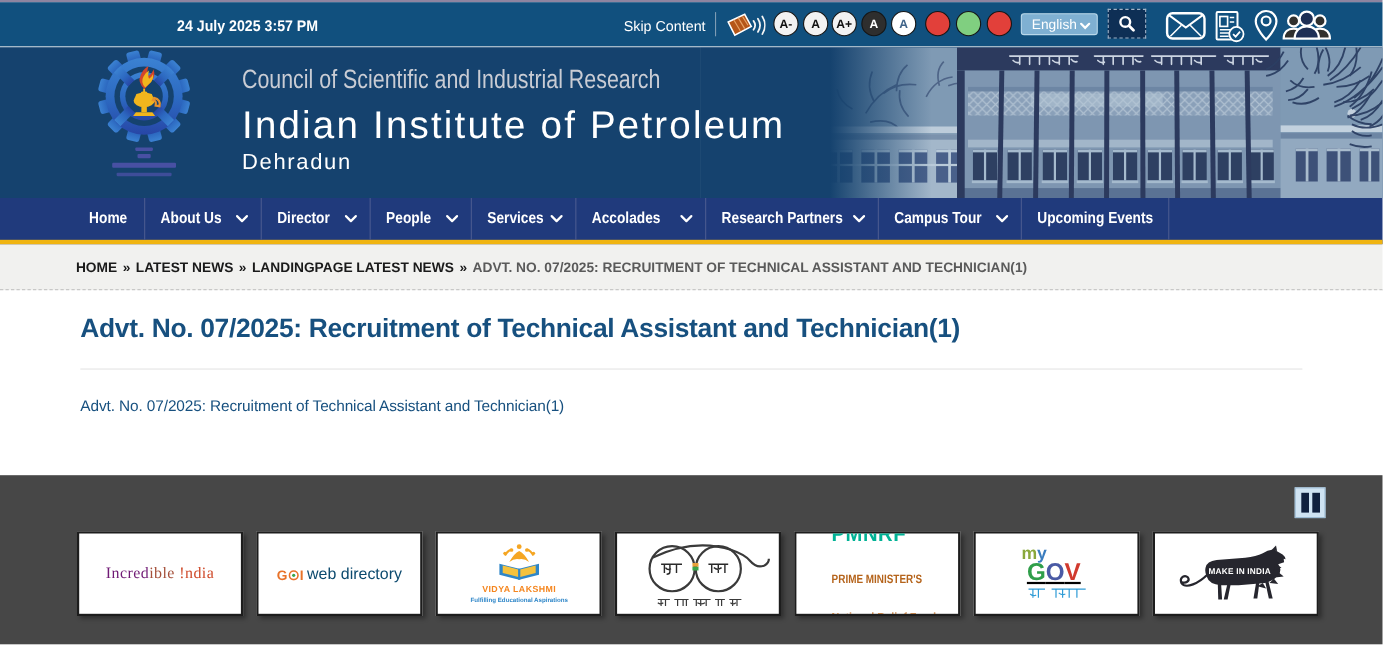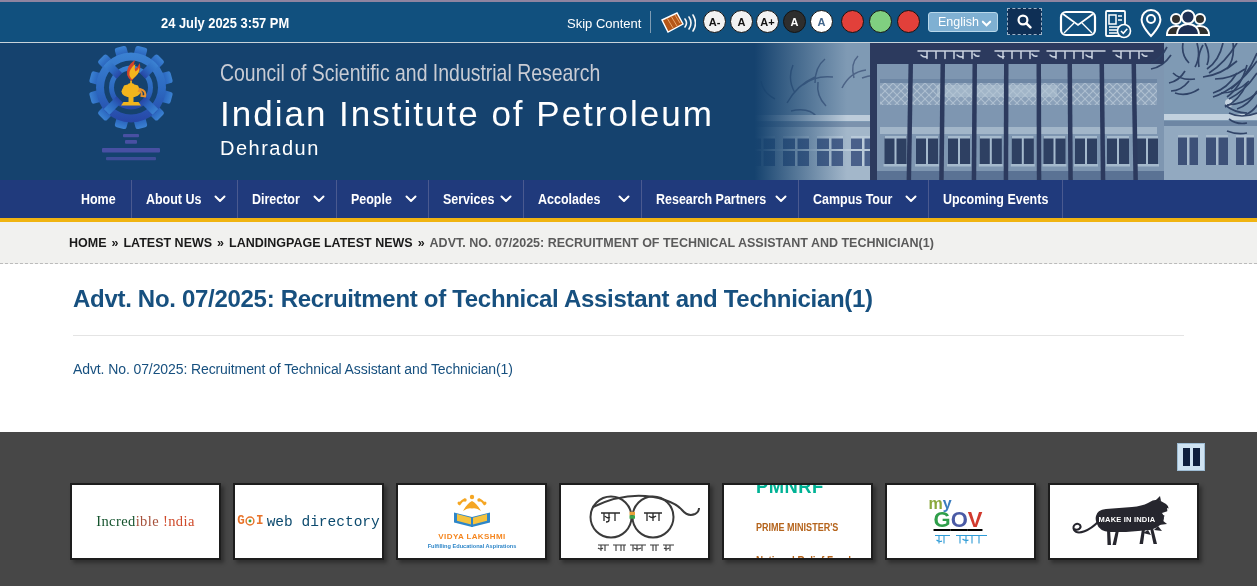--- a/index.html
+++ b/index.html
@@ -367,24 +367,24 @@
     <div class="link">Advt. No. 07/2025: Recruitment of Technical Assistant and Technician(1)</div>
   </div>
 
   <div class="footer">
     <div class="pausebtn">
         <i></i>
         <i></i>
       </div>
     <div class="cards">
       <div class="card ser" style="font-size:14.5px;letter-spacing:0.4px;">
-        <div><span style="color:#14532d">Incred</span><span style="color:#a5503a">ible</span><span style="color:#cf4a2a"> !ndia</span></div>
+        <div><span style="color:#701a75">Incred</span><span style="color:#a5503a">ible</span><span style="color:#cf4a2a"> !ndia</span></div>
       </div>
       <div class="card">
-        <div style="display:flex;align-items:flex-start;gap:3px;font-family:Liberation Mono, monospace;">
+        <div style="display:flex;align-items:flex-end;gap:3px;">
           <span style="color:#e8732a;font-weight:bold;font-size:12.5px;letter-spacing:0.2px;display:flex;align-items:center;">G<svg width="10" height="10" viewBox="0 0 11 11" style="margin:0 0.5px;">
                 <circle cx="5.5" cy="5.5" r="4.3" fill="none" stroke="#e8732a" stroke-width="1.6"></circle>
                 <circle cx="5.5" cy="5.5" r="1.6" fill="#3aa54a"></circle>
               </svg>I</span>
           <span style="color:#0c4a6e;font-size:14.5px;">web directory</span>
         </div>
       </div>
       <div class="card">
         <svg width="96" height="64" viewBox="0 0 96 64">
           <g fill="#f5a623">

